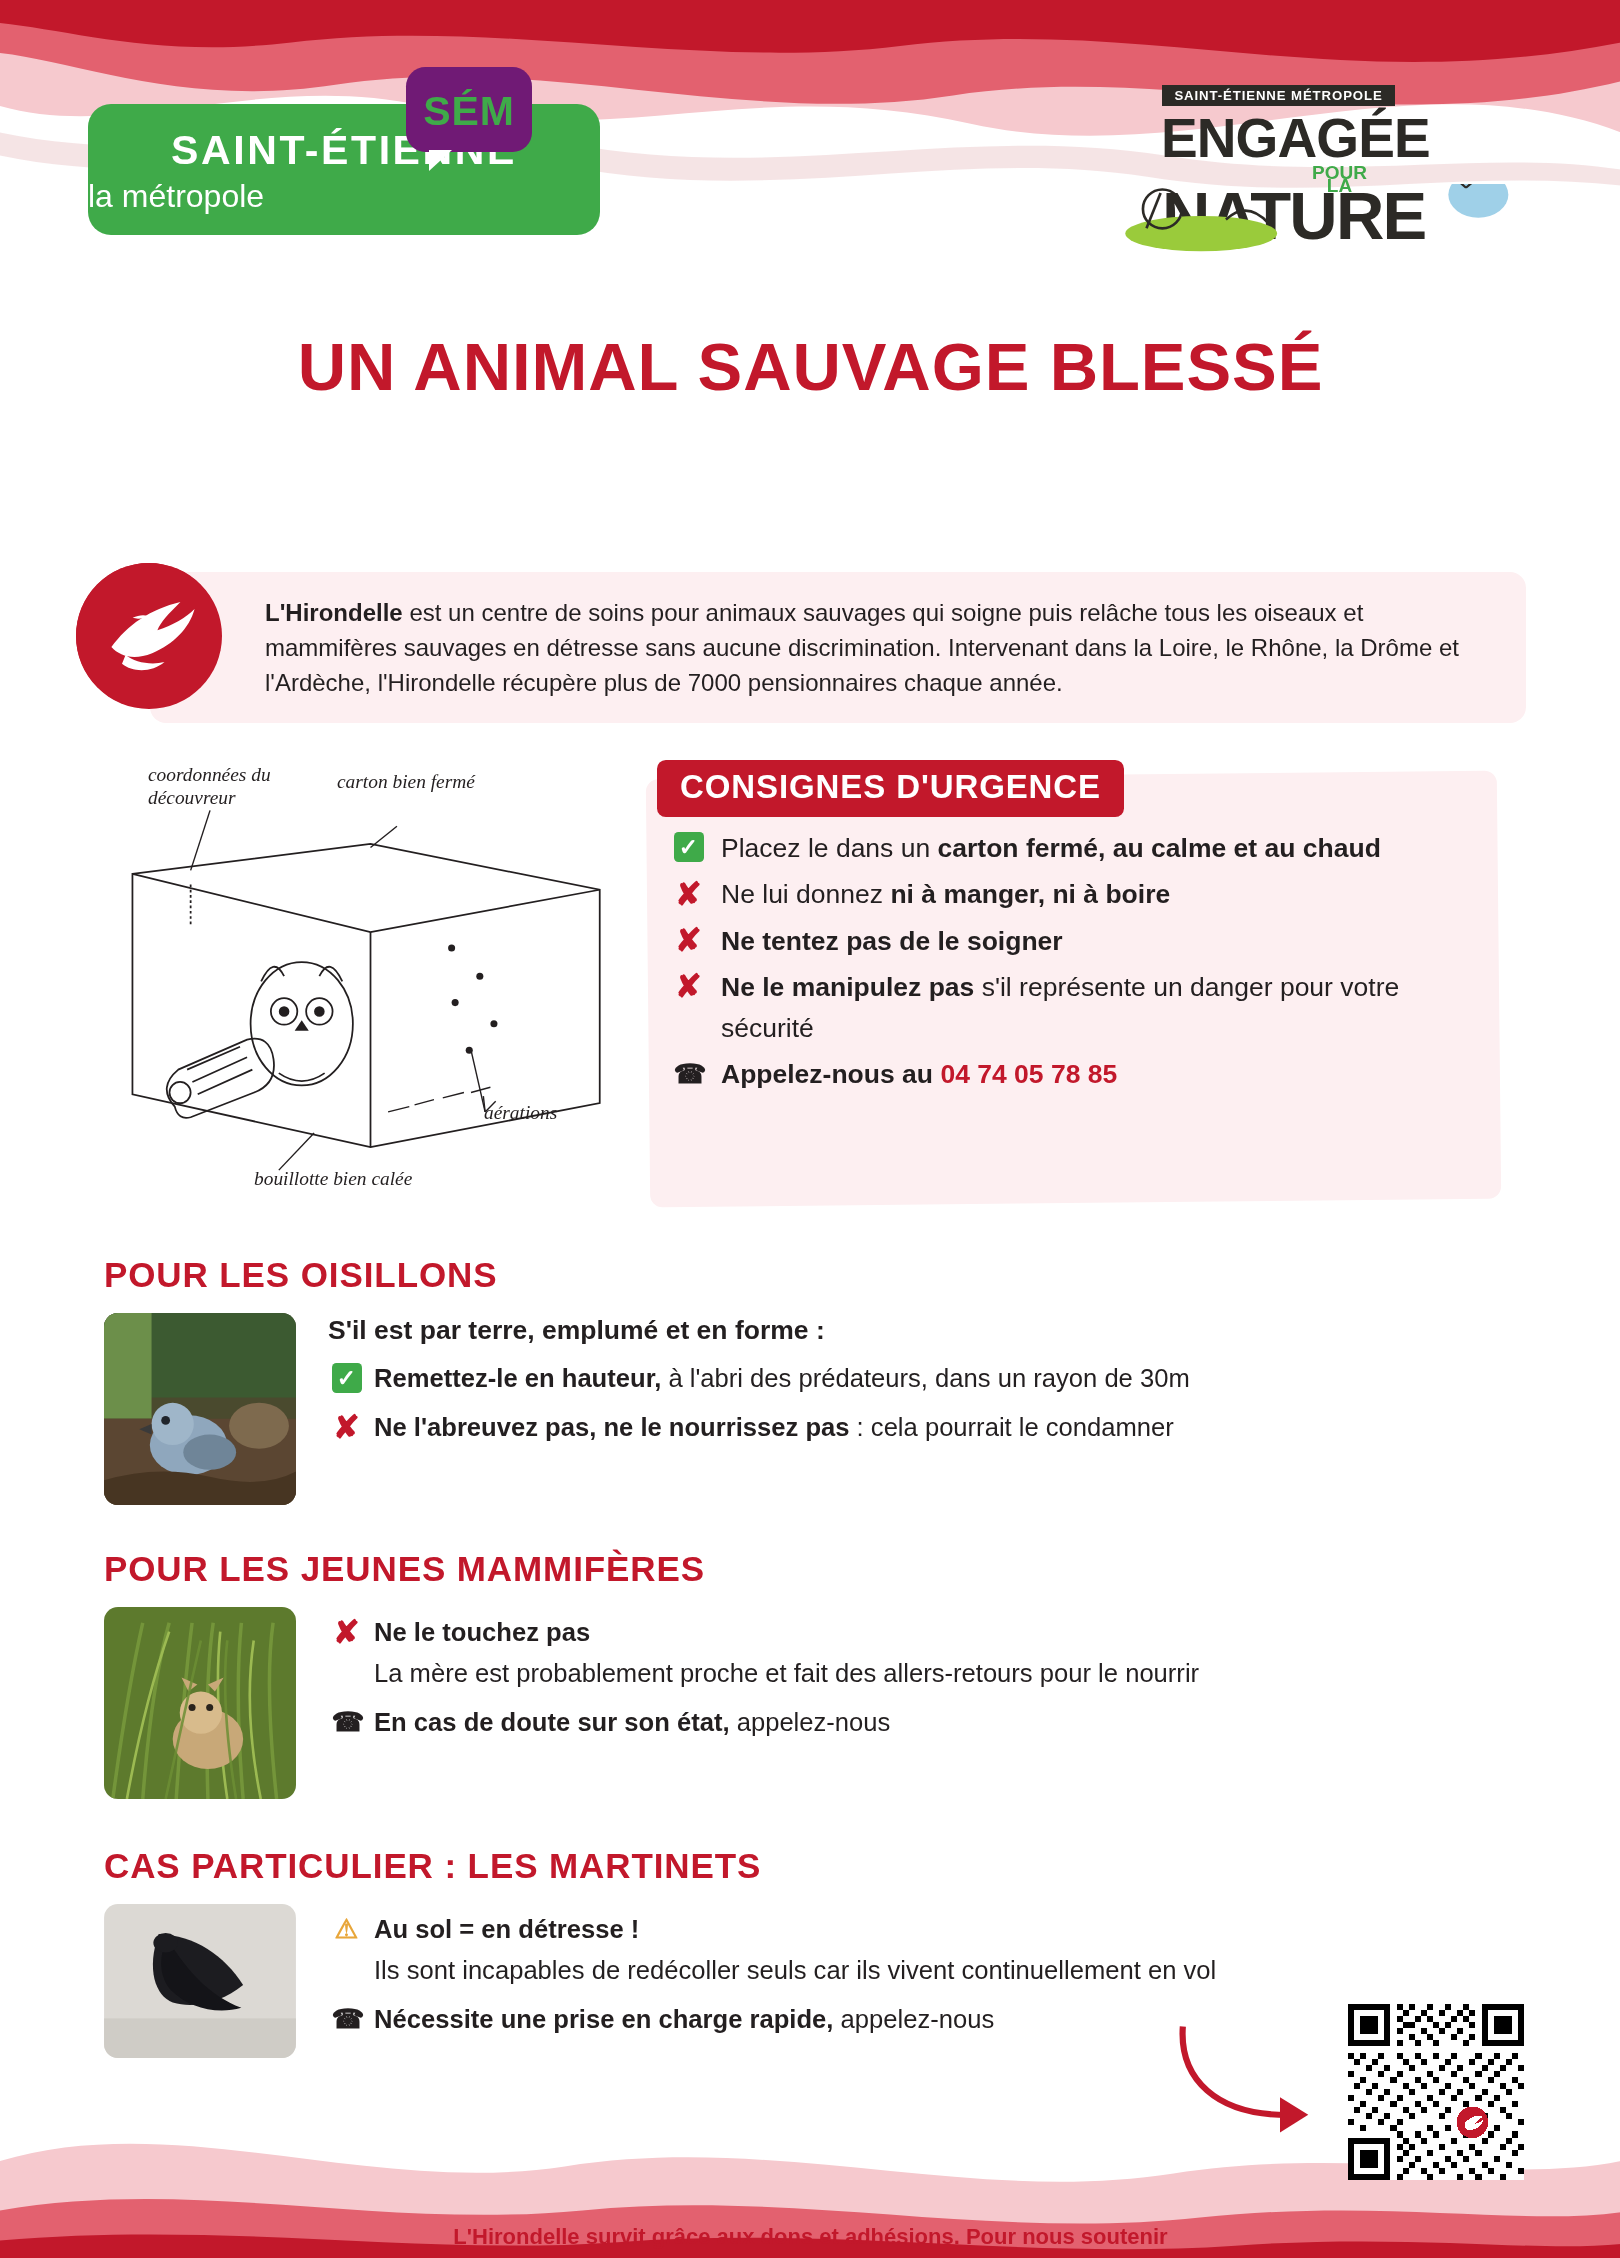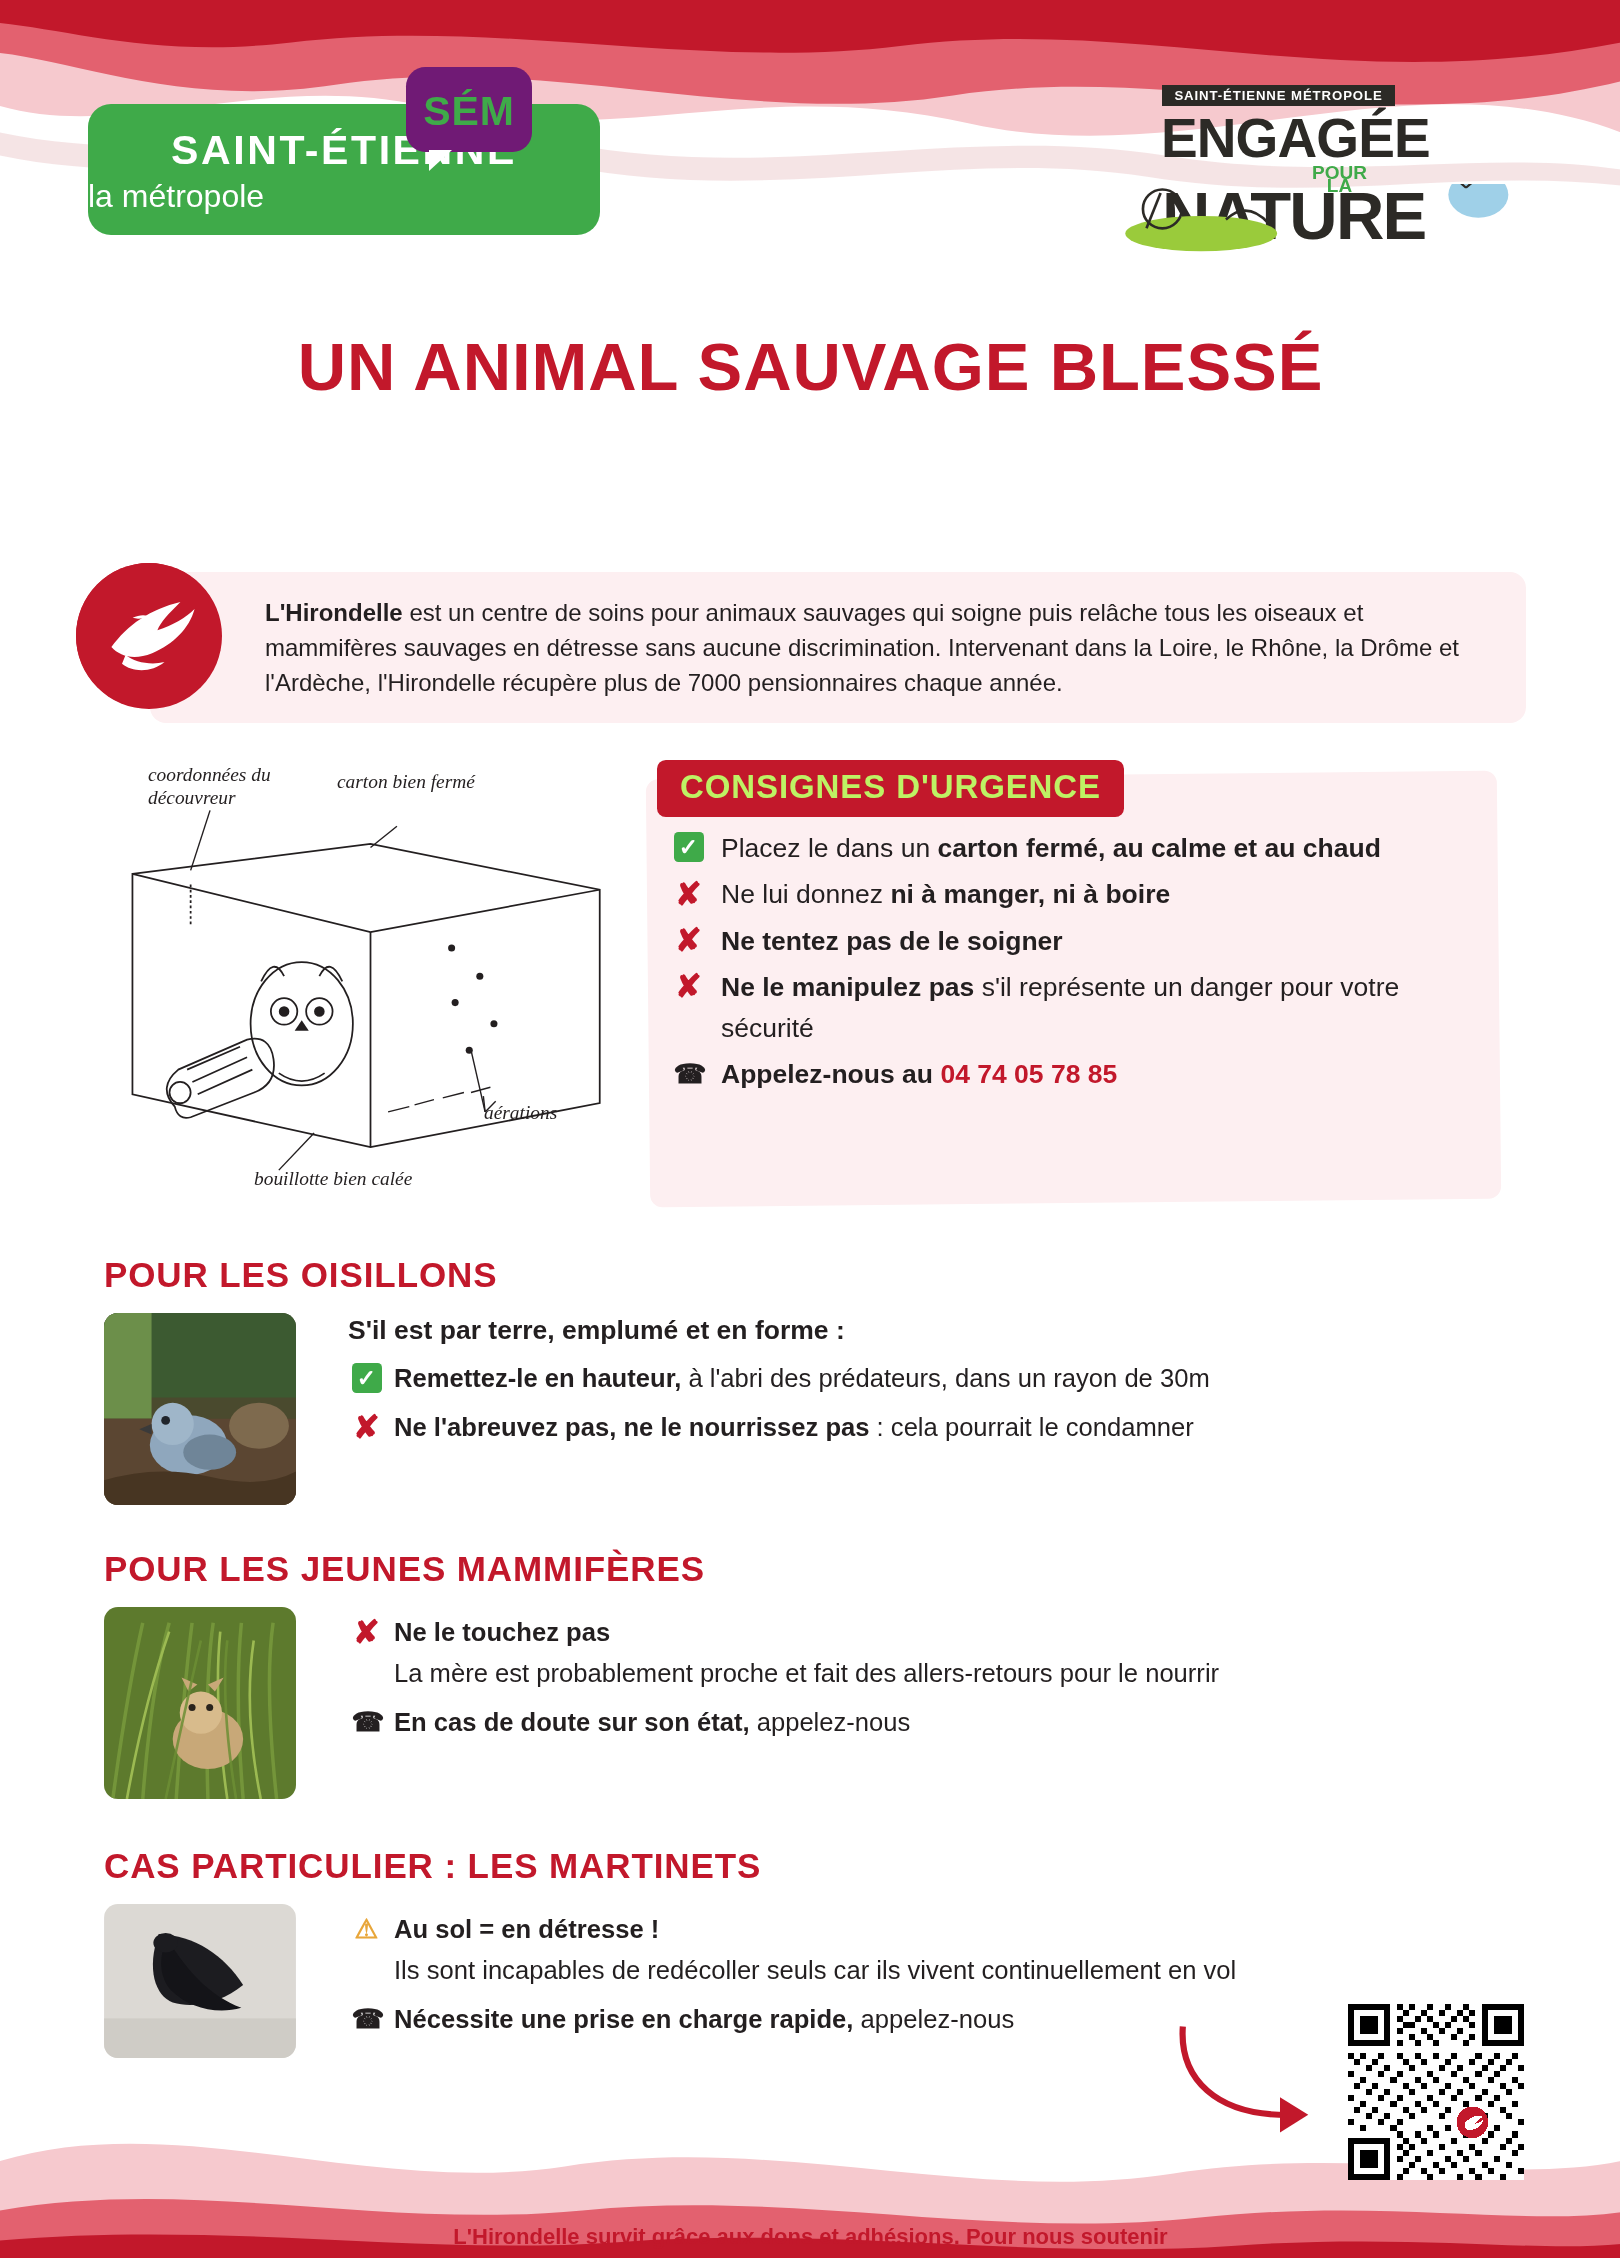--- a/index.html
+++ b/index.html
@@ -216,21 +216,21 @@
     background: #fdeff1;
     border-radius: 12.4px;
     z-index: 1;
     transform: rotate(-0.6deg);
   }
   .consignes-title {
     position: absolute;
     left: 657px;
     top: 760px;
     background: #c2182b;
-    color: #bef264;
+    color: #ffffff;
     font-size: 33px;
     font-weight: bold;
     letter-spacing: 0.9px;
     padding: 8px 23px 10.6px;
     border-radius: 8.8px;
     z-index: 3;
   }
   .consignes-list {
     position: absolute;
     left: 670px;
@@ -280,21 +280,20 @@
   }
   .photo {
     position: absolute;
     border-radius: 14px;
     z-index: 3;
     overflow: hidden;
   }
   .sec-list {
     position: absolute;
     z-index: 3;
-    margin-left: 20px;
   }
   .s-row {
     position: relative;
     padding-left: 46px;
     font-size: 25.6px;
     line-height: 37px;
     margin-bottom: 12.4px;
   }
   .s-row .c-mark { top: 2.6px; }
   .s-plain {

